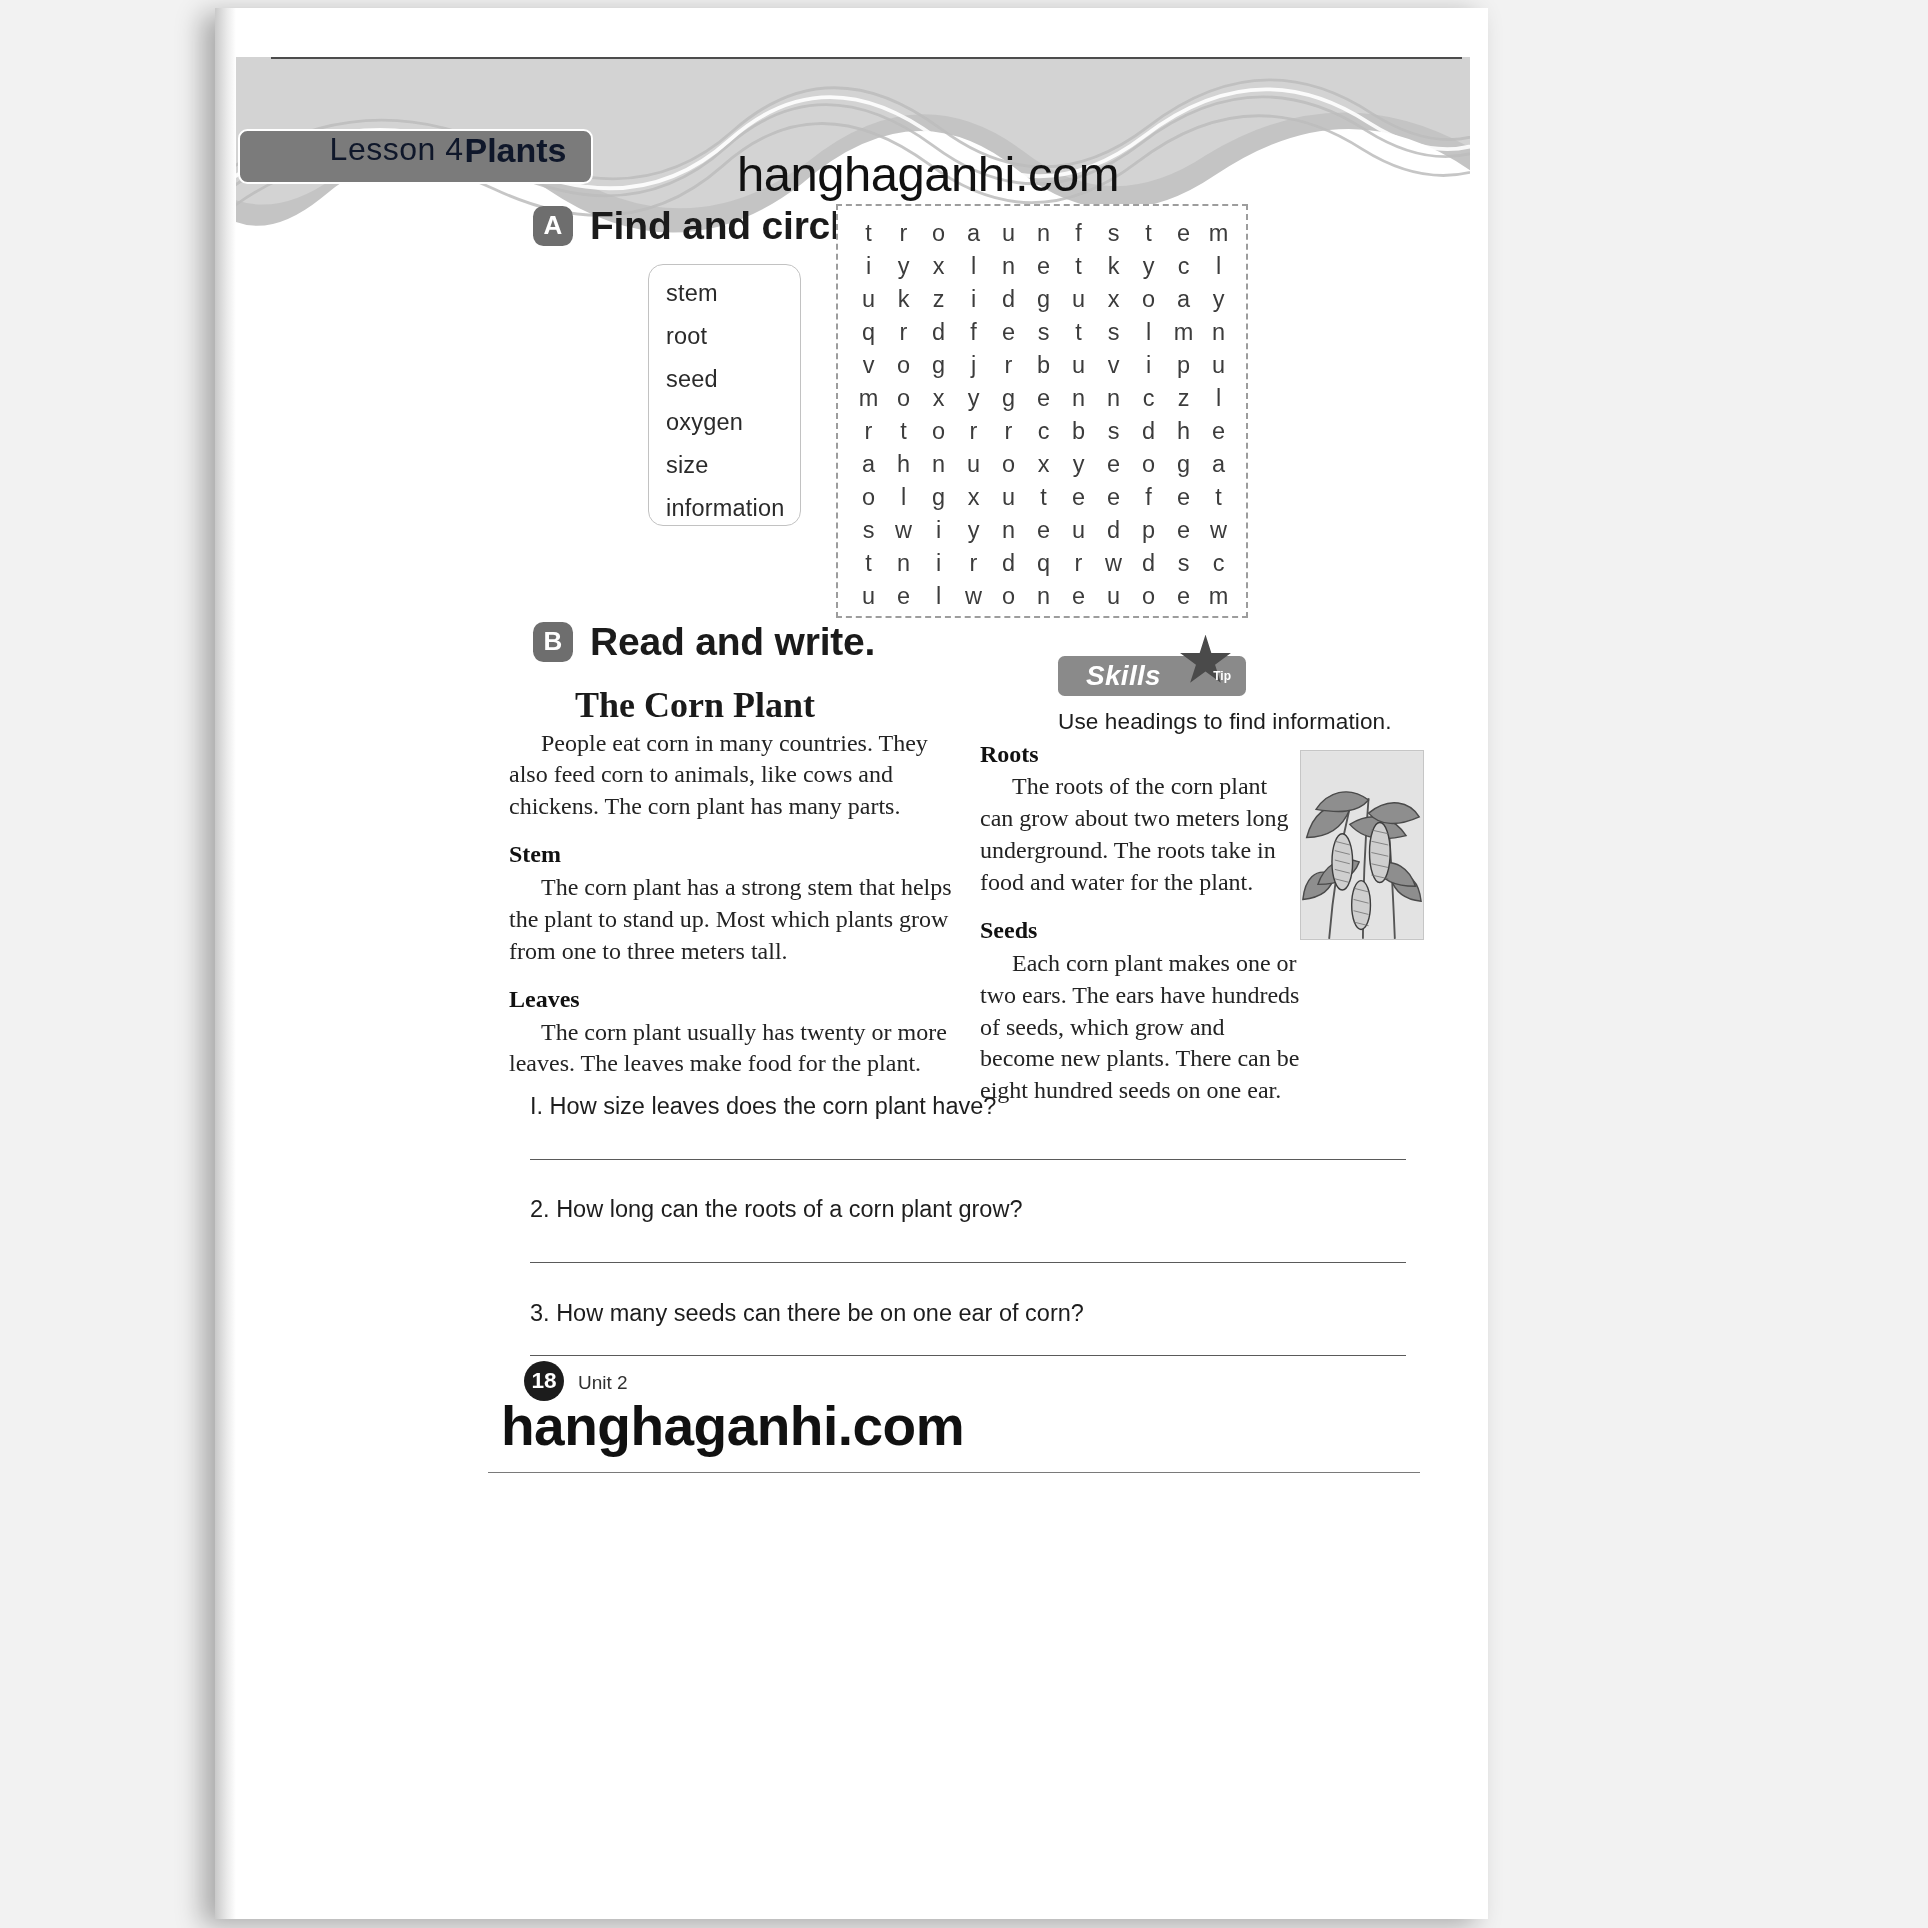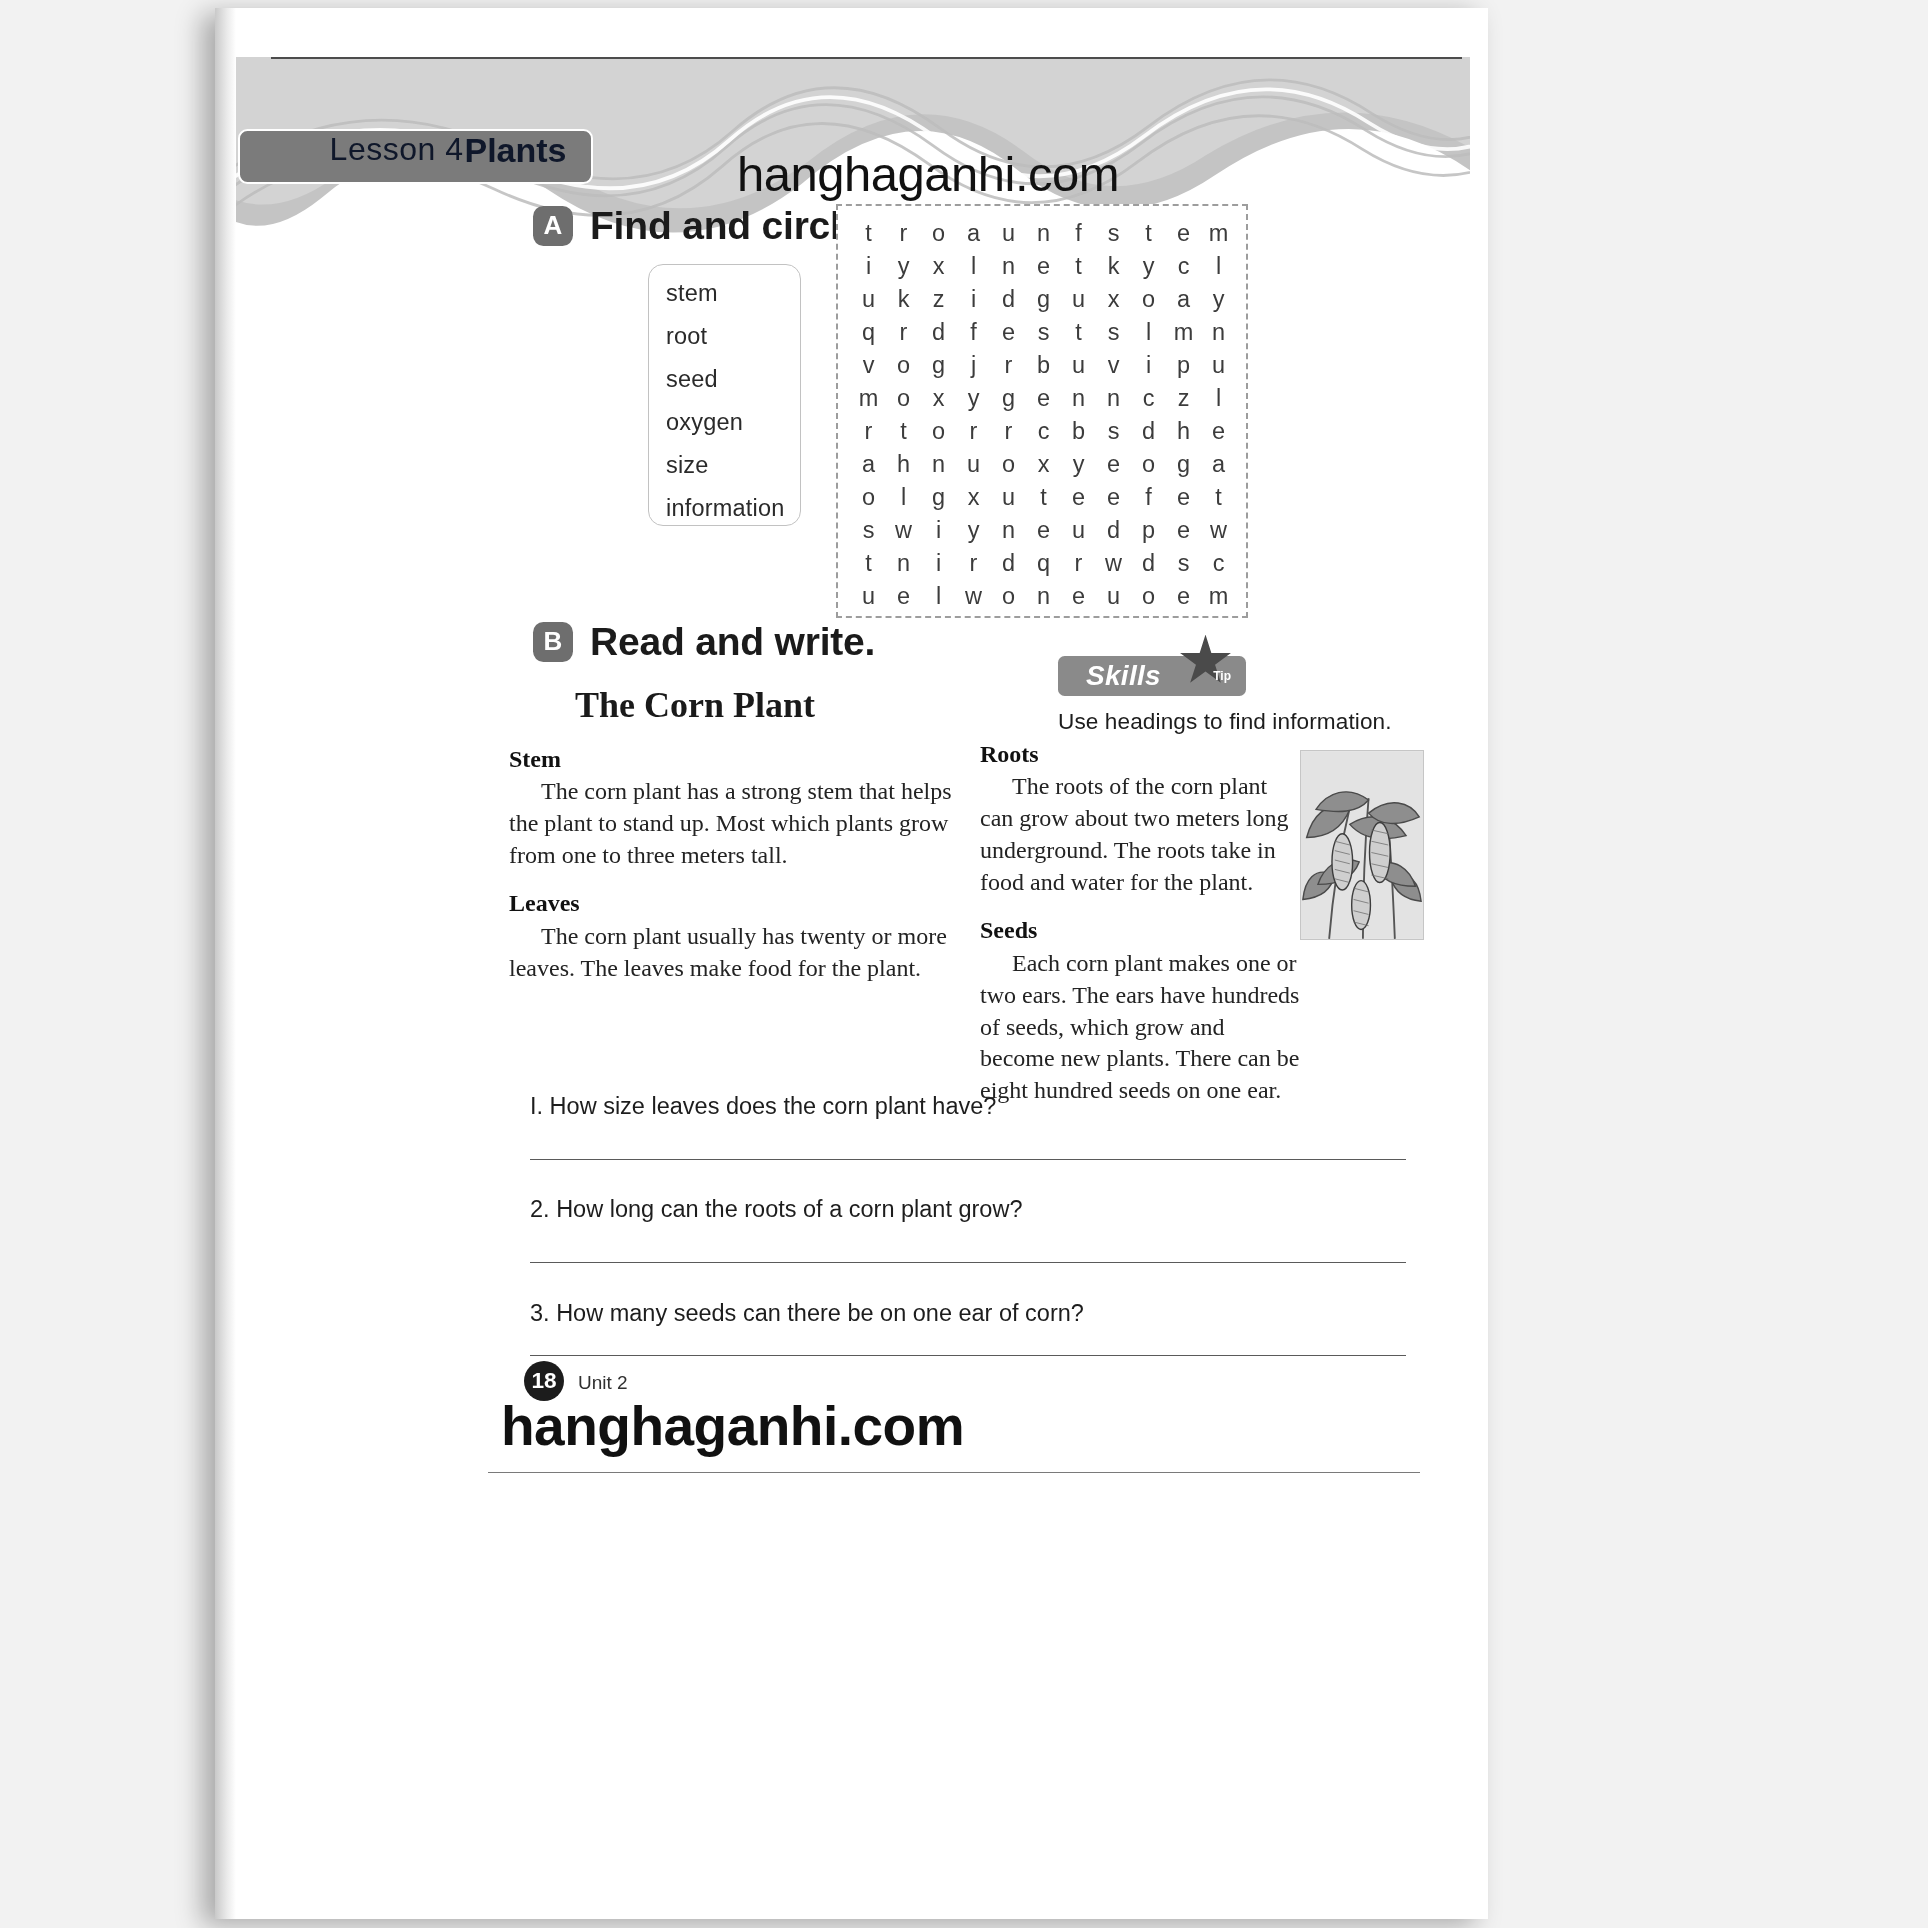--- a/index.html
+++ b/index.html
@@ -515,20 +515,21 @@
         <div class="tip-badge">
           <span class="tip-skills">Skills</span>
           <span class="tip-star"></span>
           <span class="tip-tip">Tip</span>
         </div>
         <div class="tip-text">Use headings to find information.</div>
       </div>
 
       <div class="corn-title">The Corn Plant</div>
       <div class="col col-left" id="colLeft">
+          <p>People eat corn in many countries. They also feed corn to animals, like cows and chickens. The corn plant has many parts.</p>
           <h4>Stem</h4>
           <p>The corn plant has a strong stem that helps the plant to stand up. Most which plants grow from one to three meters tall.</p>
           <h4>Leaves</h4>
           <p>The corn plant usually has twenty or more leaves. The leaves make food for the plant.</p>
         </div>
       <div class="col col-right" id="colRight">
           <h4 class="first">Roots</h4>
           <p>The roots of the corn plant can grow about two meters long underground. The roots take in food and water for the plant.</p>
           <h4>Seeds</h4>
           <p>Each corn plant makes one or two ears. The ears have hundreds of seeds, which grow and become new plants. There can be eight hundred seeds on one ear.</p>

